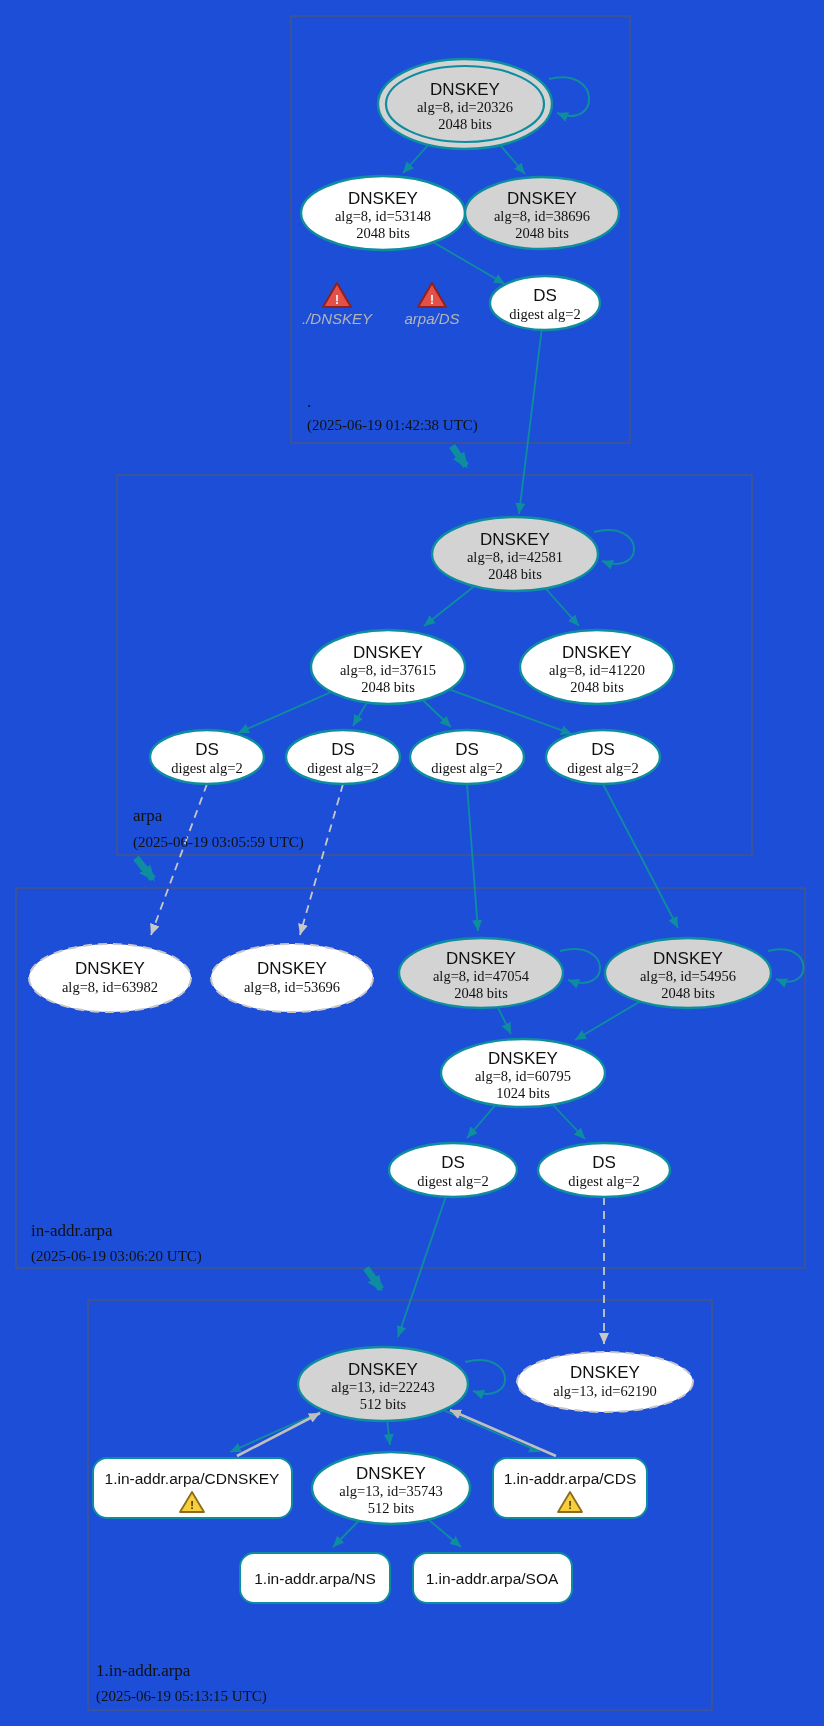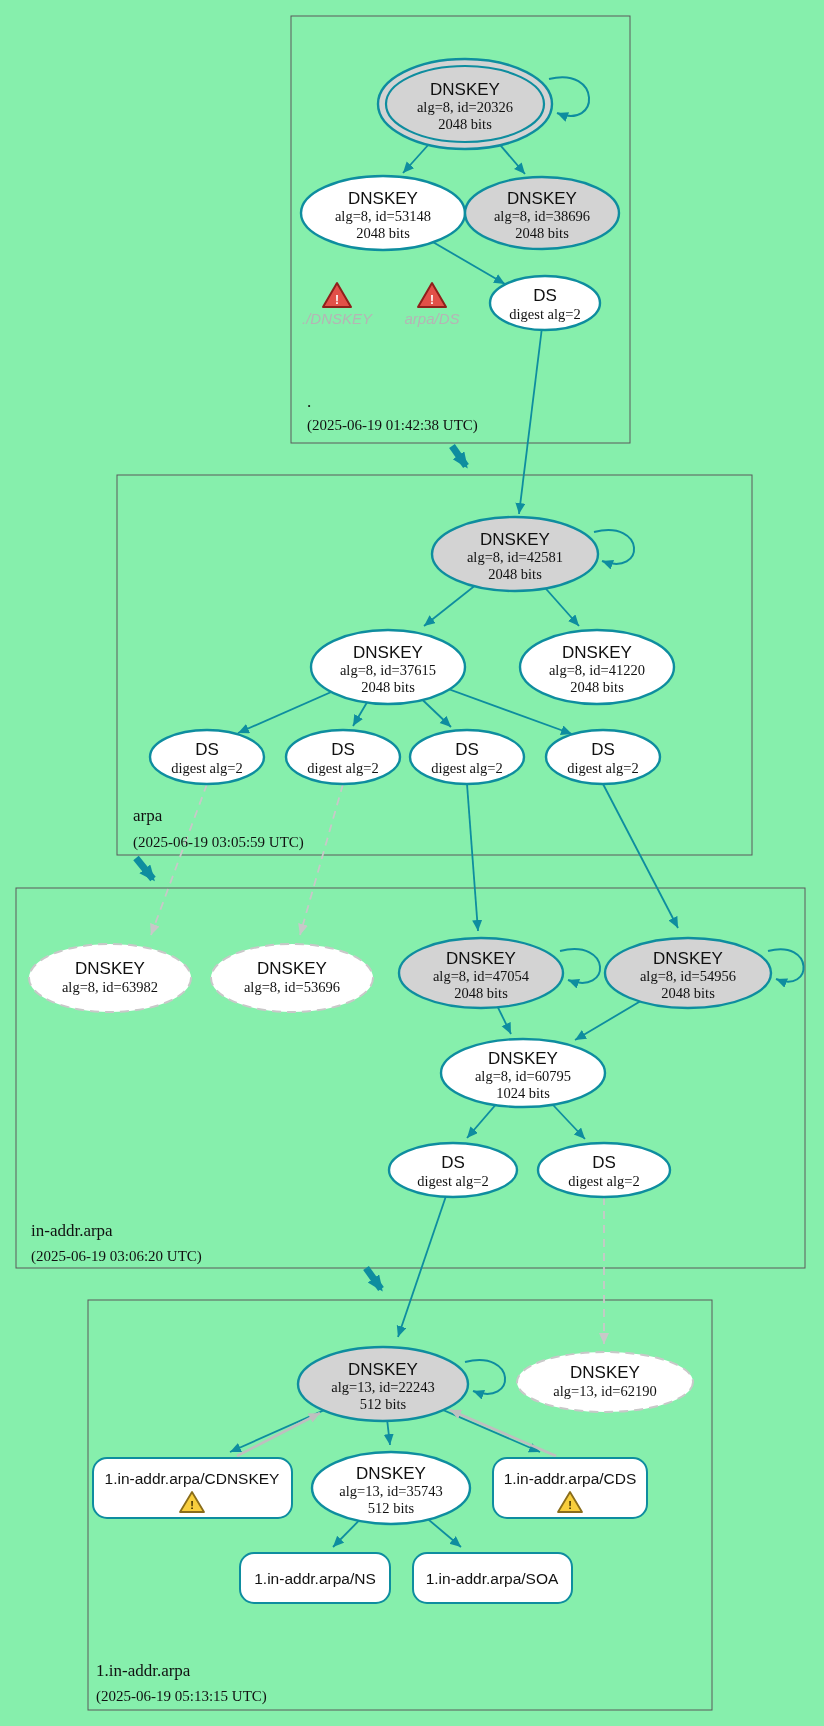--- a/index.html
+++ b/index.html
@@ -1,21 +1,21 @@
 <!DOCTYPE html>
 <html style="--teal: #0e8d9f; --node_fill_gray: #d3d3d3; --dashed_gray: #c8c8c8; --edge_gray: #bfbfbf; --error_red: #e25048; --warning_yellow: #f8ce3d; --box_border: #5a5a5a;"><head>
 <meta charset="utf-8">
 <style>
   :root{
     --teal:#0e8d9f; --node_fill_gray:#d3d3d3; --dashed_gray:#c8c8c8;
     --edge_gray:#bfbfbf; --error_red:#e25048; --warning_yellow:#f8ce3d;
     --box_border:#5a5a5a;
   }
   html,body{margin:0;padding:0;background:#fff;}
-  .wrap{width:824px;height:1726px;position:relative;background:#86efac;}
+  .wrap{width:824px;height:1726px;position:relative;background:#1d4ed8;}
   .box{fill:none;stroke:var(--box_border);stroke-width:1;}
   .edge{stroke:var(--teal);stroke-width:1.8;fill:none;}
   .loop{stroke:var(--teal);stroke-width:2;fill:none;}
   .edge-dashed{stroke:var(--dashed_gray);stroke-width:1.8;stroke-dasharray:8 6;fill:none;}
   .edge-gray{stroke:var(--edge_gray);stroke-width:2.6;fill:none;}
   .edge-thick{stroke:var(--teal);stroke-width:7;fill:none;}
   .node-gray{fill:var(--node_fill_gray);stroke:var(--teal);stroke-width:2.4;}
   .node-white{fill:#fff;stroke:var(--teal);stroke-width:2.4;}
   .node-inner{fill:none;stroke:var(--teal);stroke-width:2.2;}
   .node-dashed{fill:#fff;stroke:var(--dashed_gray);stroke-width:2;stroke-dasharray:9 6;}

